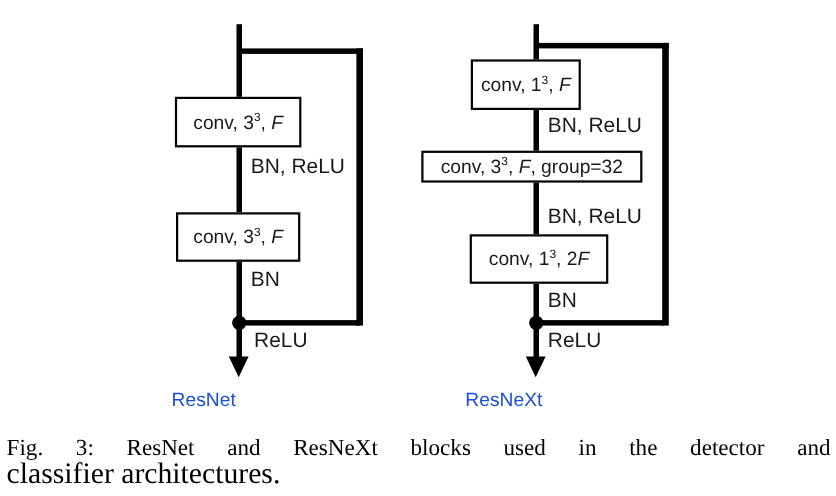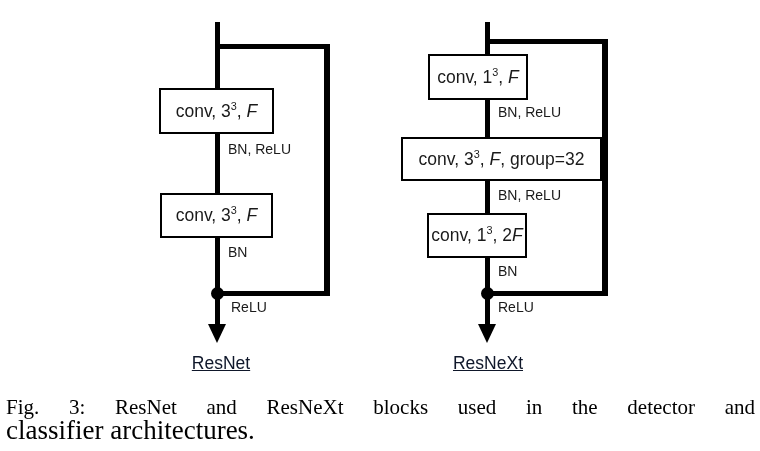--- a/index.html
+++ b/index.html
@@ -32,21 +32,21 @@
     color: #1a1a1a;
     white-space: nowrap;
   }
   .conv-box sup {
     font-size: 62%;
     line-height: 0;
   }
   .it { font-style: italic; }
   .edge-label {
     position: absolute;
-    font-size: 14px;
+    font-size: 19px;
     color: #1a1a1a;
     white-space: nowrap;
     line-height: 1;
   }
   .dot {
     position: absolute;
     width: 13px;
     height: 13px;
     border-radius: 50%;
     background: #000000;
@@ -55,25 +55,24 @@
     position: absolute;
     width: 0;
     height: 0;
     border-left: 9px solid transparent;
     border-right: 9px solid transparent;
     border-top: 19px solid #000000;
   }
   .diagram-name {
     position: absolute;
     width: 130px;
-    text-align: center;
+    text-align: left;
     font-size: 17.5px;
-    color: #0f172a;
+    color: #1d4ed8;
     line-height: 1;
-    text-decoration: underline;
   }
   .caption-line-1 {
     position: absolute;
     left: 6px;
     right: 5px;
     top: 396px;
     font-family: "Liberation Serif", serif;
     font-size: 21px;
     line-height: 22px;
     color: #000000;
@@ -135,24 +134,24 @@
 
     <div class="line" style="left:485px; top:22px; width:5px; height:304px;"></div>
 
     <div class="line" style="left:487px; top:39px; width:121px; height:5px;"></div>
     <div class="line" style="left:602px; top:39px; width:6px; height:257px;"></div>
     <div class="line" style="left:487px; top:291px; width:117px; height:5px;"></div>
 
     <div class="conv-box" style="left:428px; top:54px; width:100px; height:46px;">
       <span><span>conv, 1</span><sup>3</sup><span>, </span><span class="it">F</span></span>
     </div>
-    <div class="conv-box" style="left:401px; top:137px; width:201px; height:44px;">
+    <div class="conv-box" style="left:383px; top:137px; width:201px; height:29px;">
       <span><span>conv, 3</span><sup>3</sup><span>, </span><span class="it">F</span><span>, group=32</span></span>
     </div>
-    <div class="conv-box" style="left:427px; top:213px; width:100px; height:45px;">
+    <div class="conv-box" style="left:427px; top:213px; width:126px; height:45px;">
       <span><span>conv, 1</span><sup>3</sup><span>, 2</span><span class="it">F</span></span>
     </div>
 
     <div class="edge-label" style="left:498px; top:105px;">BN, ReLU</div>
     <div class="edge-label" style="left:498px; top:188px;">BN, ReLU</div>
     <div class="edge-label" style="left:498px; top:264px;">BN</div>
     <div class="edge-label" style="left:498px; top:300px;">ReLU</div>
 
     <div class="dot" style="left:481px; top:287px;"></div>
     <div class="arrow-head" style="left:478px; top:324px;"></div>

